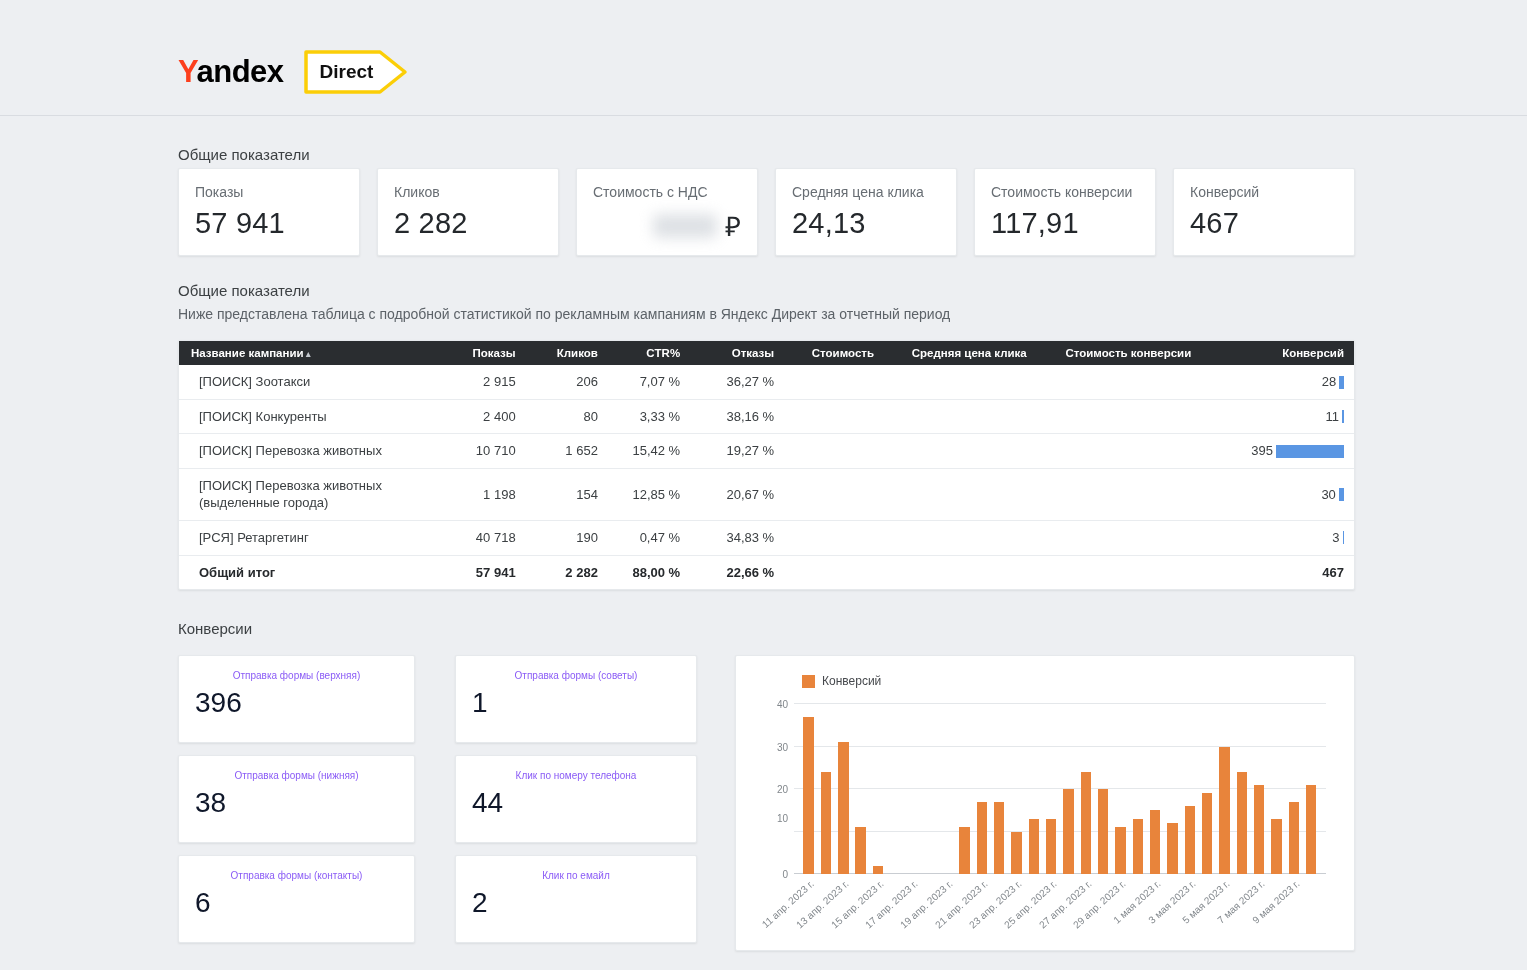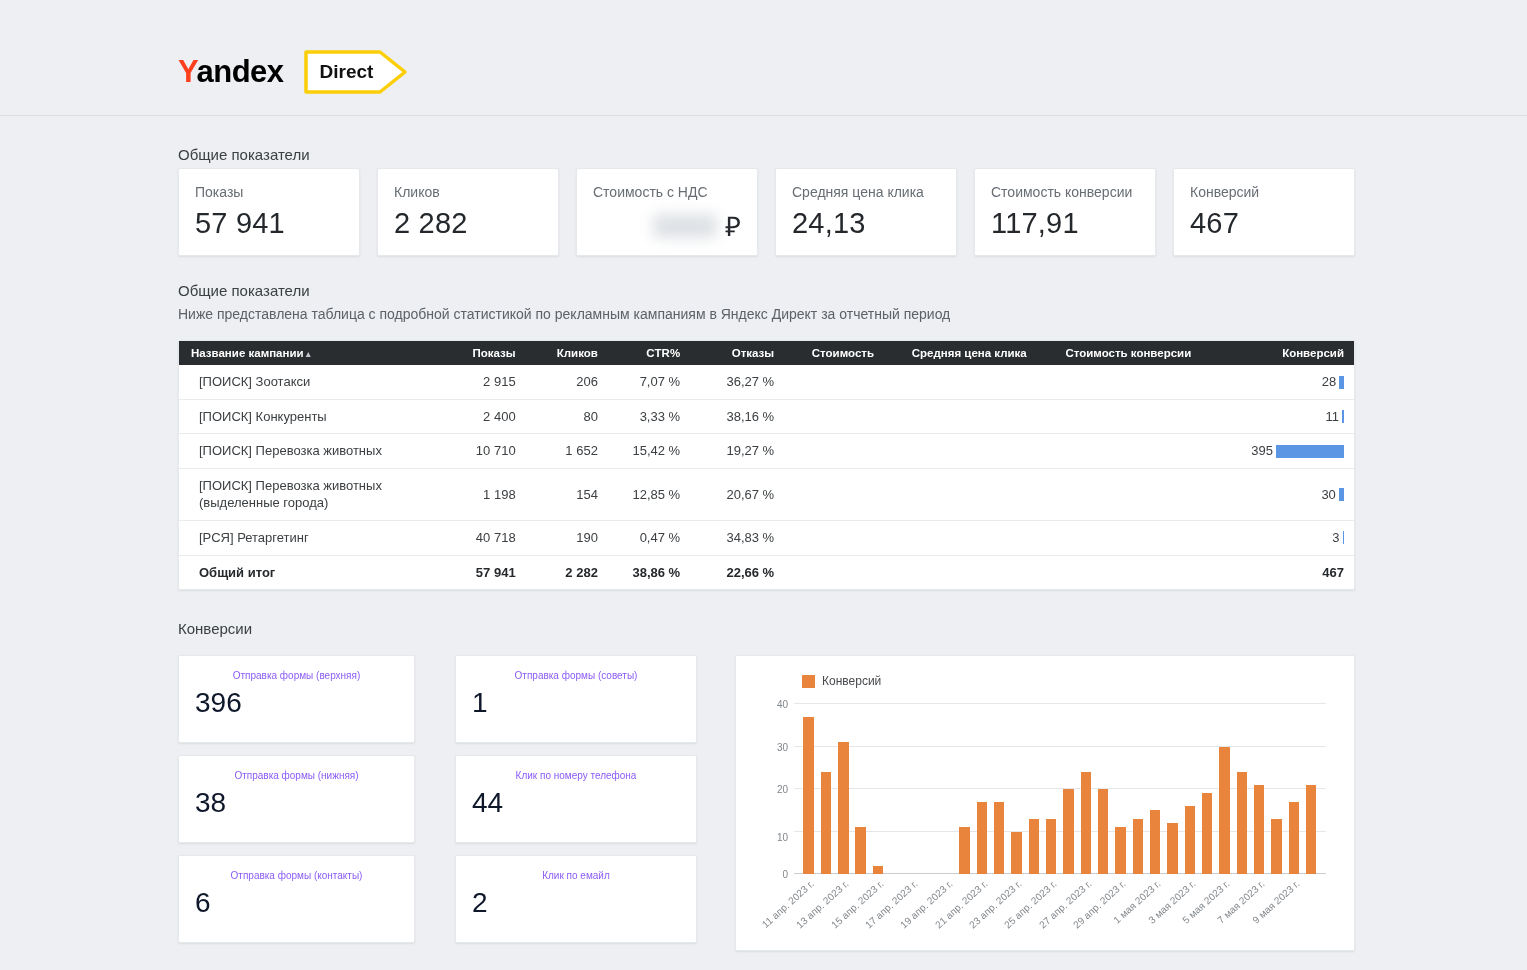--- a/index.html
+++ b/index.html
@@ -255,21 +255,21 @@
                   <span class="conv-wrap">
                     <span>3</span>
                     <span class="conv-bar" style="width: 1.5px; background: rgb(90, 150, 227);"></span>
                   </span>
                 </td>
               </tr>
               <tr class="total-row">
                 <td class="col-name">Общий итог</td>
                 <td class="col-num">57 941</td>
                 <td class="col-num">2 282</td>
-                <td class="col-num">38,86 %</td>
+                <td class="col-num">88,00 %</td>
                 <td class="col-num">22,66 %</td>
                 <td class="col-num"></td>
                 <td class="col-num"></td>
                 <td class="col-num"></td>
                 <td class="col-num conv-cell">
                   <span class="conv-wrap">
                     <span>467</span>
                   </span>
                 </td>
               </tr>
@@ -309,21 +309,21 @@
           </div>
         <div class="chart-card">
           <div class="legend">
             <span class="legend-swatch" style="background: rgb(232, 132, 59);"></span>
             <span class="legend-label">Конверсий</span>
           </div>
           <div class="chart-plot">
               <div class="gridline zero" style="bottom: 0px;"></div>
               <div class="ytick" style="bottom: 0px;">0</div>
               <div class="gridline" style="bottom: 42.5px;"></div>
-              <div class="ytick" style="bottom: 37px;">10</div>
+              <div class="ytick" style="bottom: 56px;">10</div>
               <div class="gridline" style="bottom: 85px;"></div>
               <div class="ytick" style="bottom: 85px;">20</div>
               <div class="gridline" style="bottom: 127.5px;"></div>
               <div class="ytick" style="bottom: 127.5px;">30</div>
               <div class="gridline" style="bottom: 170px;"></div>
               <div class="ytick" style="bottom: 170px;">40</div>
               <div class="bars-row">
                 <div class="bar-slot">
                   <div class="bar" style="height: 157.25px; background: rgb(232, 132, 59);"></div>
                   <div class="xtick">11 апр. 2023 г.</div>

